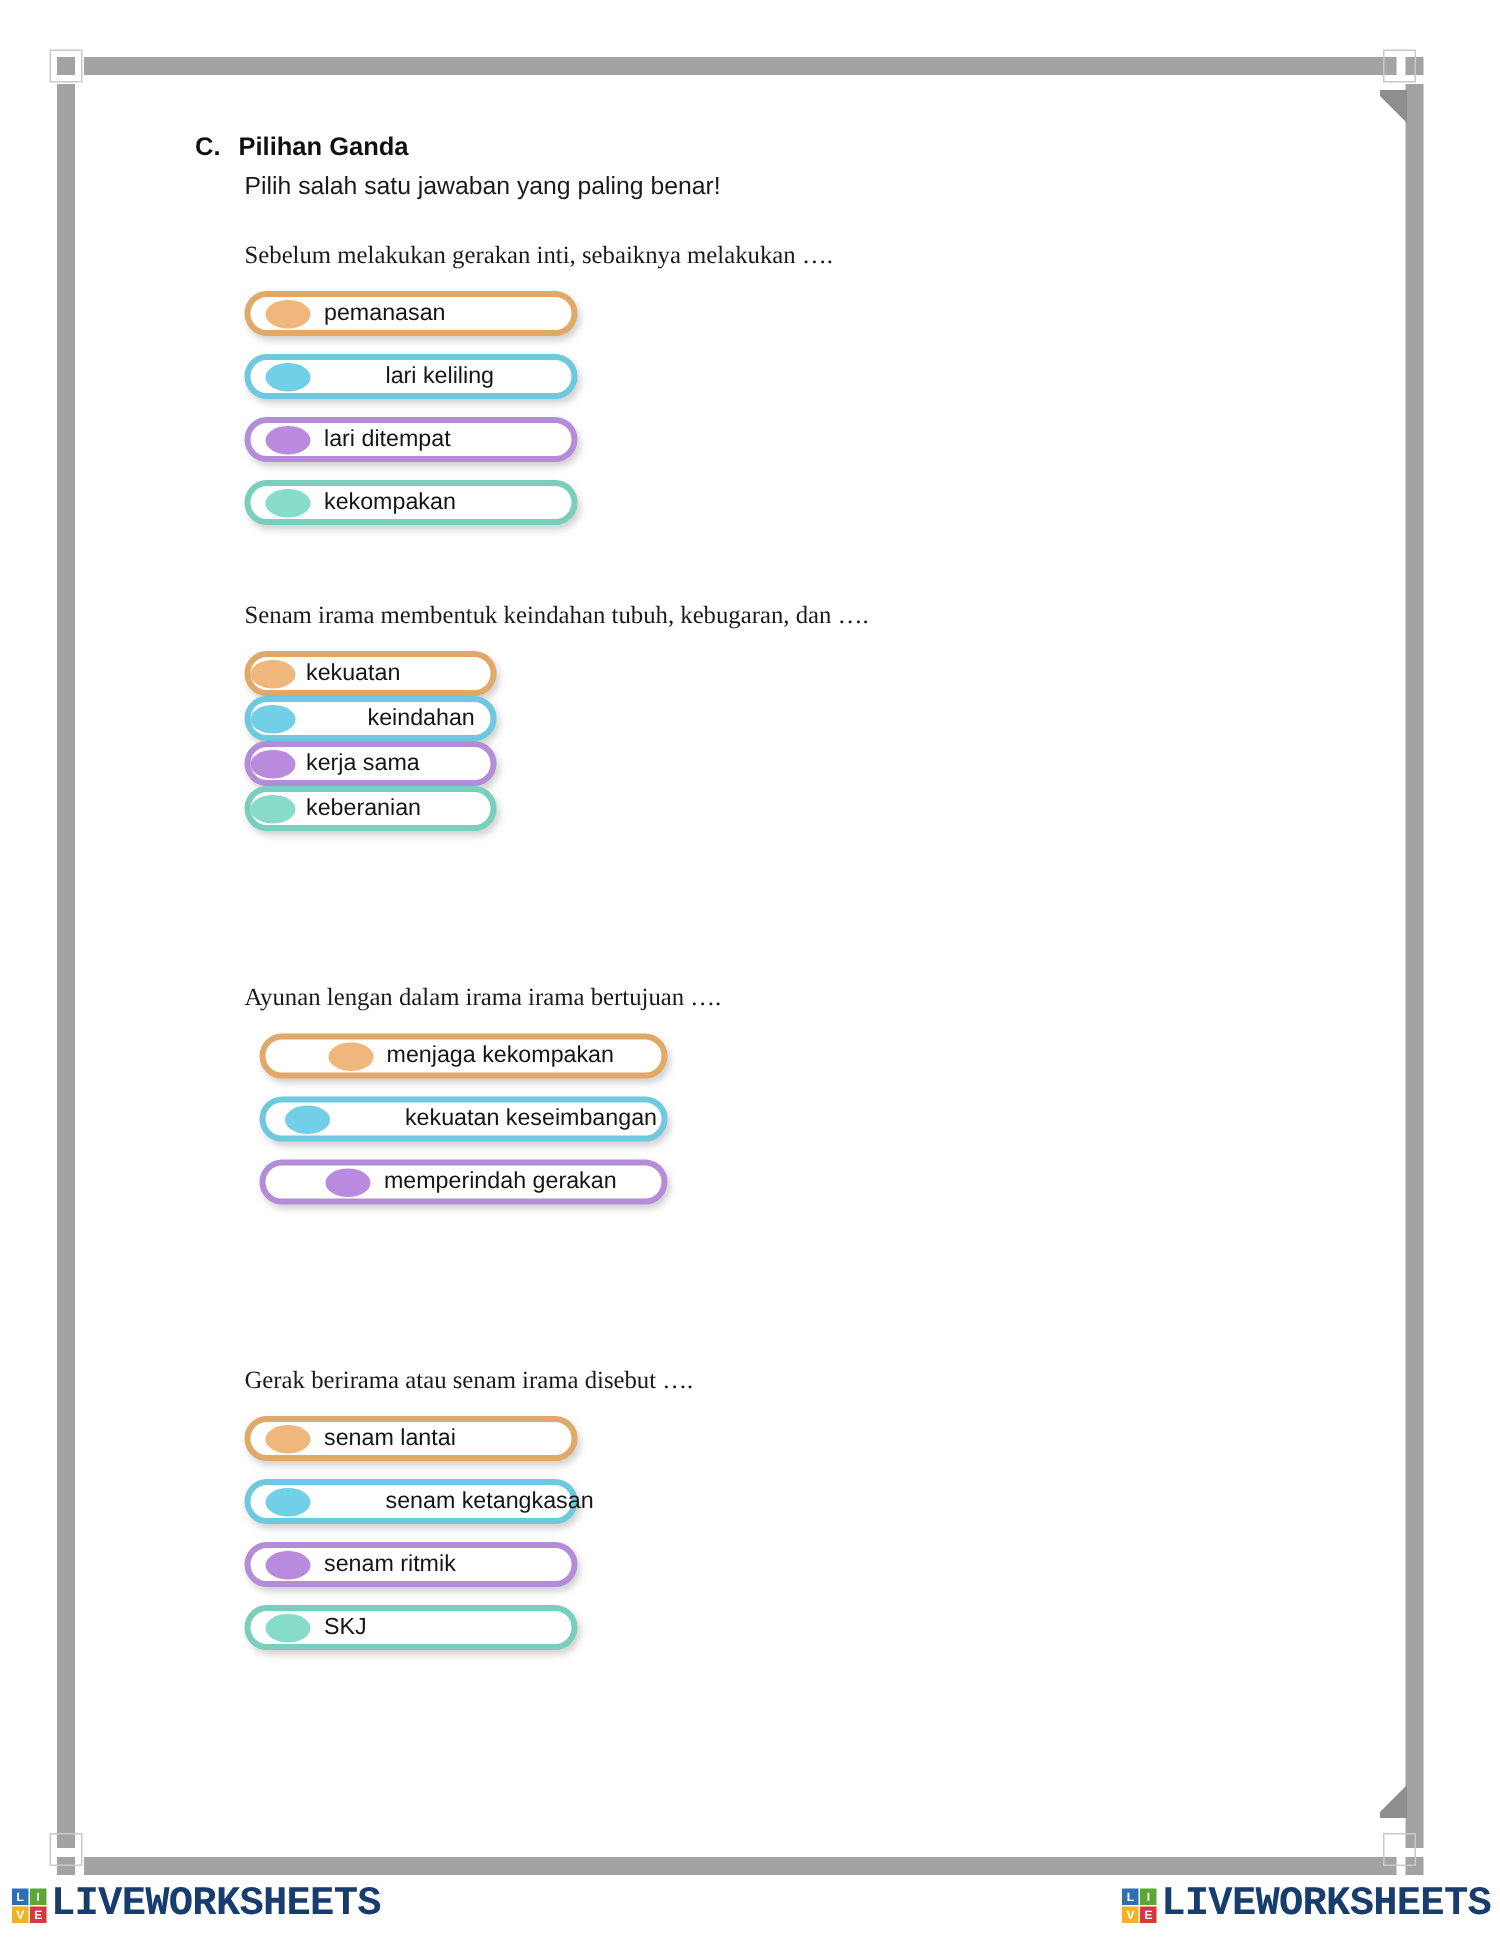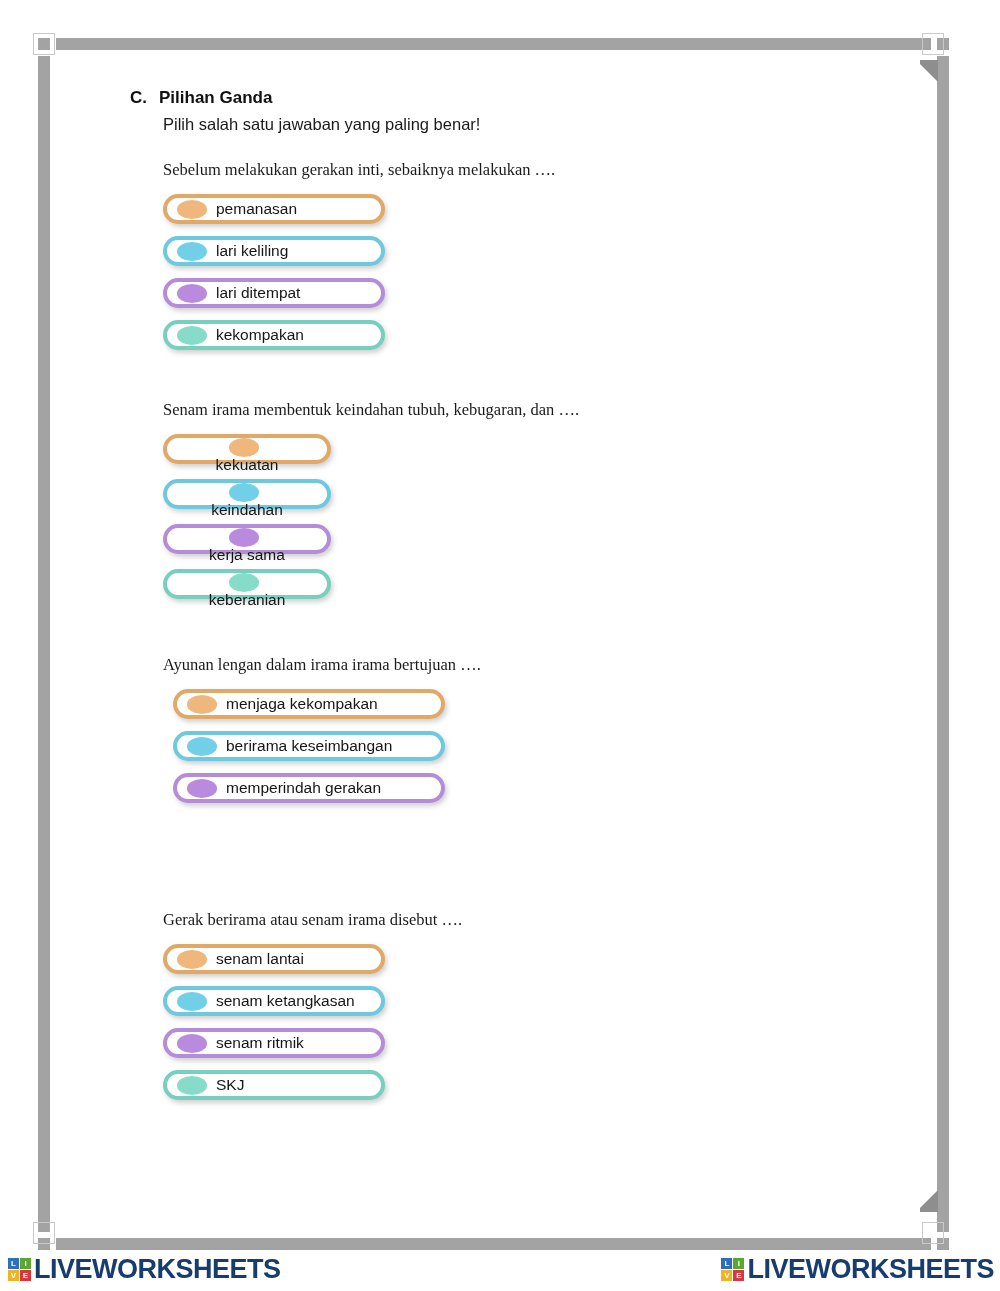--- a/index.html
+++ b/index.html
@@ -147,40 +147,40 @@
   .opt .opt-label {
     font-size: 15.5px;
     color: #151515;
     white-space: nowrap;
     line-height: 1;
   }
 
   
   .c-orange { border-color: #e0a967; }
   .c-orange .marker { background: #f0b77c; }
-  .c-blue   { border-color: #6ec8de; }
+  .c-blue   { border-color: #6ec8de; gap: 41px; }
   .c-blue   .marker { background: #72cfe8; }
   .c-purple { border-color: #b58cd8; }
   .c-purple .marker { background: #b98ade; }
   .c-teal   { border-color: #78cfbe; }
   .c-teal   .marker { background: #86dcc8; }
 
   
   #g1 { top: 100px; }
   #g1 .opt-list { width: 222px; }
   #g1 .opt { padding-left: 6px; margin-top: 10px; }
 
   #g2 { top: 340px; text-align: right; }
   #g2 .opt-list { width: 168px; }
-  #g2 .opt { padding-left: 0px; margin-bottom: 15px; flex-direction: column; }
+  #g2 .opt { padding-left: 0px; margin-bottom: 0; }
   #g2 .opt .marker { margin-left: 0px; margin-right: 7px; }
 
   #g3 { top: 595px; }
   #g3 .opt-list { width: 272px; margin-left: 10px; }
-  #g3 .opt { padding-left: 6px; }
+  #g3 .opt { padding-left: 6px; justify-content: center; }
 
   #g4 { top: 850px; }
   #g4 .opt-list { width: 222px; }
   #g4 .opt { padding-left: 6px; }
 
   
   .footer-logo {
     position: absolute;
     bottom: 6px;
     display: flex;
@@ -208,21 +208,21 @@
   .t-li { background: #2f6fba; }
   .t-i  { background: #5aa832; }
   .t-v  { background: #f0b323; }
   .t-e  { background: #d9363e; }
 
   .logo-word {
     font-size: 27px;
     font-weight: bold;
     color: #173c6e;
     letter-spacing: -0.5px;
-    font-family: Liberation Sans, sans-serif;
+    font-family: Liberation Mono, monospace;
   }
 </style>
 </head>
 <body>
 
 <div class="frame-bar frame-top"></div>
 <div class="frame-bar frame-bottom"></div>
 <div class="frame-bar frame-left"></div>
 <div class="frame-bar frame-right"></div>
 
@@ -295,21 +295,21 @@
 
   <div class="qblock" id="g3">
     <p class="qtext">Ayunan lengan dalam irama irama bertujuan ….</p>
     <ul class="opt-list">
       <li class="opt c-orange">
         <span class="marker"></span>
         <span class="opt-label">menjaga kekompakan</span>
       </li>
       <li class="opt c-blue">
         <span class="marker"></span>
-        <span class="opt-label">berirama keseimbangan</span>
+        <span class="opt-label">kekuatan keseimbangan</span>
       </li>
       <li class="opt c-purple">
         <span class="marker"></span>
         <span class="opt-label">memperindah gerakan</span>
       </li>
     </ul>
   </div>
 
   <div class="qblock" id="g4">
     <p class="qtext">Gerak berirama atau senam irama disebut ….</p>

